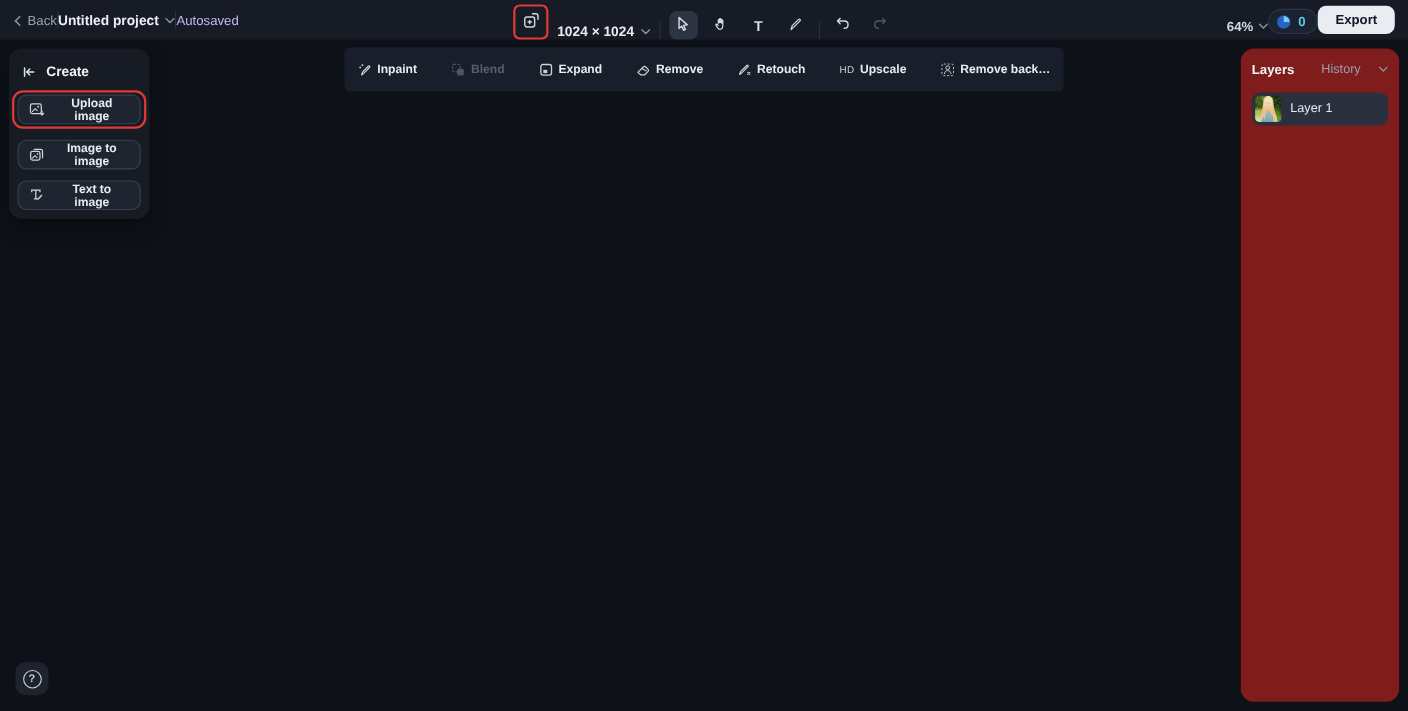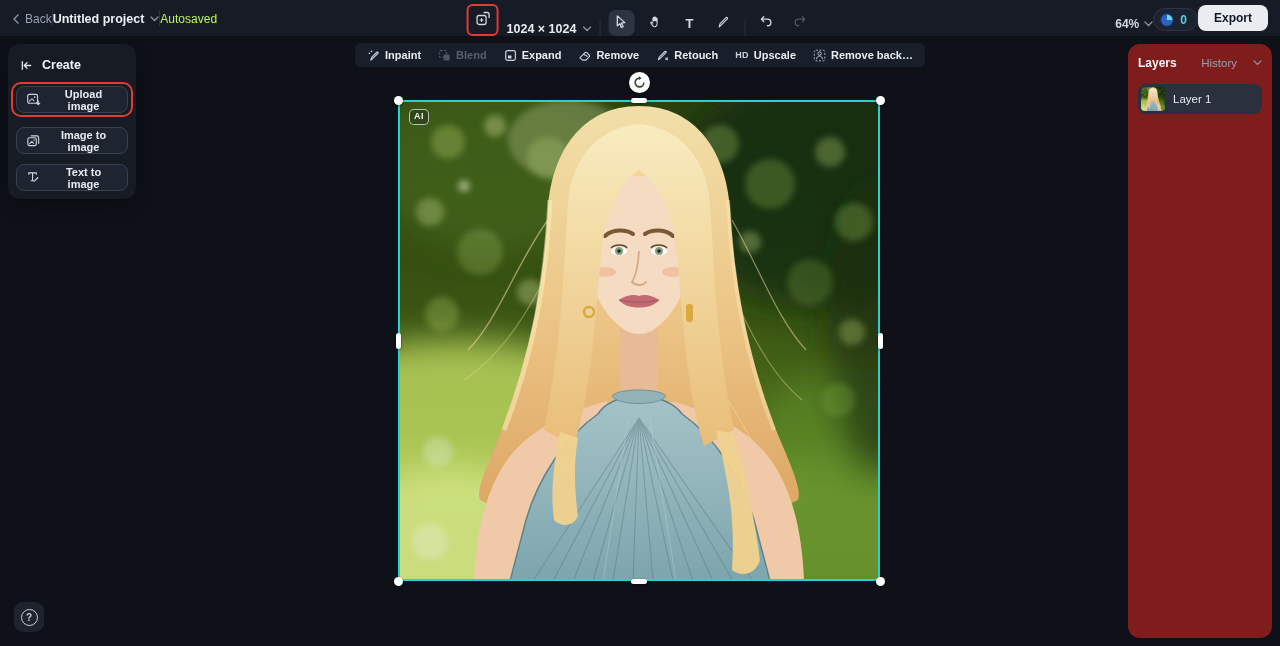--- a/index.html
+++ b/index.html
@@ -9,44 +9,44 @@
 
   
   .topbar { position:absolute; left:0; top:0; width:1280px; height:36px; background:#161b25;
             display:flex; align-items:center; justify-content:space-between; padding:0 12px; z-index:30; }
   .tb-left, .tb-right { display:flex; align-items:flex-end; }
   .tb-center { position:absolute; left:50%; top:0; transform:translateX(-50%); height:36px;
                display:flex; align-items:flex-end; gap:8px; }
   .v-div { width:1px; height:16px; background:#2a3140; }
   .back-btn { display:flex; align-items:center; gap:5px; color:#99a2b1; font-size:12px; cursor:pointer; }
   .project { display:flex; align-items:center; gap:6px; color:#eceff3; font-size:12.5px; font-weight:700; cursor:pointer; }
-  .autosaved { color:#bef264; font-size:12px; }
+  .autosaved { color:#c4b5fd; font-size:12px; }
   .chev { color:#8b94a3; display:flex; }
   .red-frame { border:2px solid #e23a34; border-radius:6px; padding:1px; display:flex; }
   .tool-btn { width:26px; height:26px; border-radius:7px; display:flex; align-items:center; justify-content:center;
               color:#d3d9e3; cursor:pointer; background:transparent; border:none; }
   .tool-btn.active { background:#2d3442; }
   .tool-btn.disabled { color:#4d5563; }
   .size-select { display:flex; align-items:center; gap:6px; color:#e8ebf0; font-size:12.5px; font-weight:700; cursor:pointer; }
   .zoom-select { display:flex; align-items:center; gap:5px; color:#d3d9e3; font-size:12px; font-weight:600; cursor:pointer; }
   .credits-pill { height:23px; border-radius:12px; background:#1b2331; border:1px solid #2c3547;
                   display:flex; align-items:center; gap:6px; padding:0 10px 0 6px; cursor:pointer; }
   .credits-pill .count { color:#56cfe2; font-size:12px; font-weight:700; }
   .export-btn { height:26px; padding:0 16px; border-radius:8px; background:#e9ecf0; color:#0f172a;
                 font-size:12px; font-weight:700; border:none; cursor:pointer; }
 
   
-  .edit-toolbar { position:absolute; top:43px; left:50%; transform:translateX(-50%); height:24px;
+  .edit-toolbar { position:absolute; top:43px; left:50%; transform:translateX(-50%); height:40px;
                   background:#191f2a; border-radius:6px; display:flex; align-items:center;
-                  padding:0 12px; gap:17px; z-index:25; }
+                  padding:0 12px; gap:31px; z-index:25; }
   .et-item { display:flex; align-items:center; gap:5px; color:#e8ebf0; font-size:11px; font-weight:700;
              cursor:pointer; white-space:nowrap; }
   .et-item .ic { display:flex; color:#ccd2dc; }
   .et-item.disabled, .et-item.disabled .ic { color:#575f6d; }
-  .hd-glyph { font-size:9px; font-weight:700; letter-spacing:.3px; }
+  .hd-glyph { font-size:9px; font-weight:400; letter-spacing:.3px; }
 
   
   .left-panel { position:absolute; left:8px; top:44px; width:128px; background:#161b24; border-radius:12px;
                 padding:8px 8px 8px; z-index:20; box-shadow:0 6px 18px rgba(0,0,0,.35); }
   .lp-header { display:flex; align-items:center; gap:8px; padding:6px 4px 10px; color:#f2f4f7;
                font-size:12.5px; font-weight:700; }
   .lp-header .ic { display:flex; color:#dfe4ea; }
   .lp-btn { width:100%; height:27px; background:#1e2430; border:1px solid #3a414f; border-radius:8px;
             color:#e8ebf0; font-size:11px; font-weight:600; display:flex; align-items:center; gap:8px;
             padding:0 9px; cursor:pointer; font-family:inherit; }
@@ -436,45 +436,20 @@
           </svg>
       </span>
       <span>Text to image</span>
     </button>
   </aside>
 
   <button class="help-btn">
     <span style="display:flex;align-items:center;justify-content:center;width:17px;height:17px;border:1.4px solid currentColor;border-radius:50%;font-size:10px;font-weight:700;">?</span>
   </button>
 
-  <div class="selection">
-    <div class="image-frame">
-      <svg viewBox="0 0 482 481">
-          <use href="#portrait"></use>
-        </svg>
-    </div>
-    <div class="sel-outline"></div>
-    <div class="ai-badge">AI</div>
-    <div class="rotate-handle">
-      <span style="display:flex">
-        <svg width="13" height="13" viewBox="0 0 14 14">
-            <path d="M11.7,7 A4.7,4.7 0 1 1 7,2.3" fill="none" stroke="#3a4049" stroke-width="1.7"></path>
-            <path d="M6.4,0.4 L9.4,2.3 L6.4,4.2 Z" fill="#3a4049"></path>
-          </svg>
-      </span>
-    </div>
-    <div class="handle h-corner h-tl"></div>
-    <div class="handle h-corner h-tr"></div>
-    <div class="handle h-corner h-bl"></div>
-    <div class="handle h-corner h-br"></div>
-    <div class="handle h-edge-h h-top"></div>
-    <div class="handle h-edge-h h-bottom"></div>
-    <div class="handle h-edge-v h-left"></div>
-    <div class="handle h-edge-v h-right"></div>
-  </div>
 
   <aside class="right-panel">
     <div class="rp-header">
       <span class="rp-layers">Layers</span>
       <span class="rp-history">
         <span>History</span>
         <span class="chev">
           <svg width="9" height="6" viewBox="0 0 9 6">
               <path d="M1,1 L4.5,4.5 L8,1" stroke="currentColor" stroke-width="1.2" fill="none" stroke-linecap="round"></path>
             </svg>

